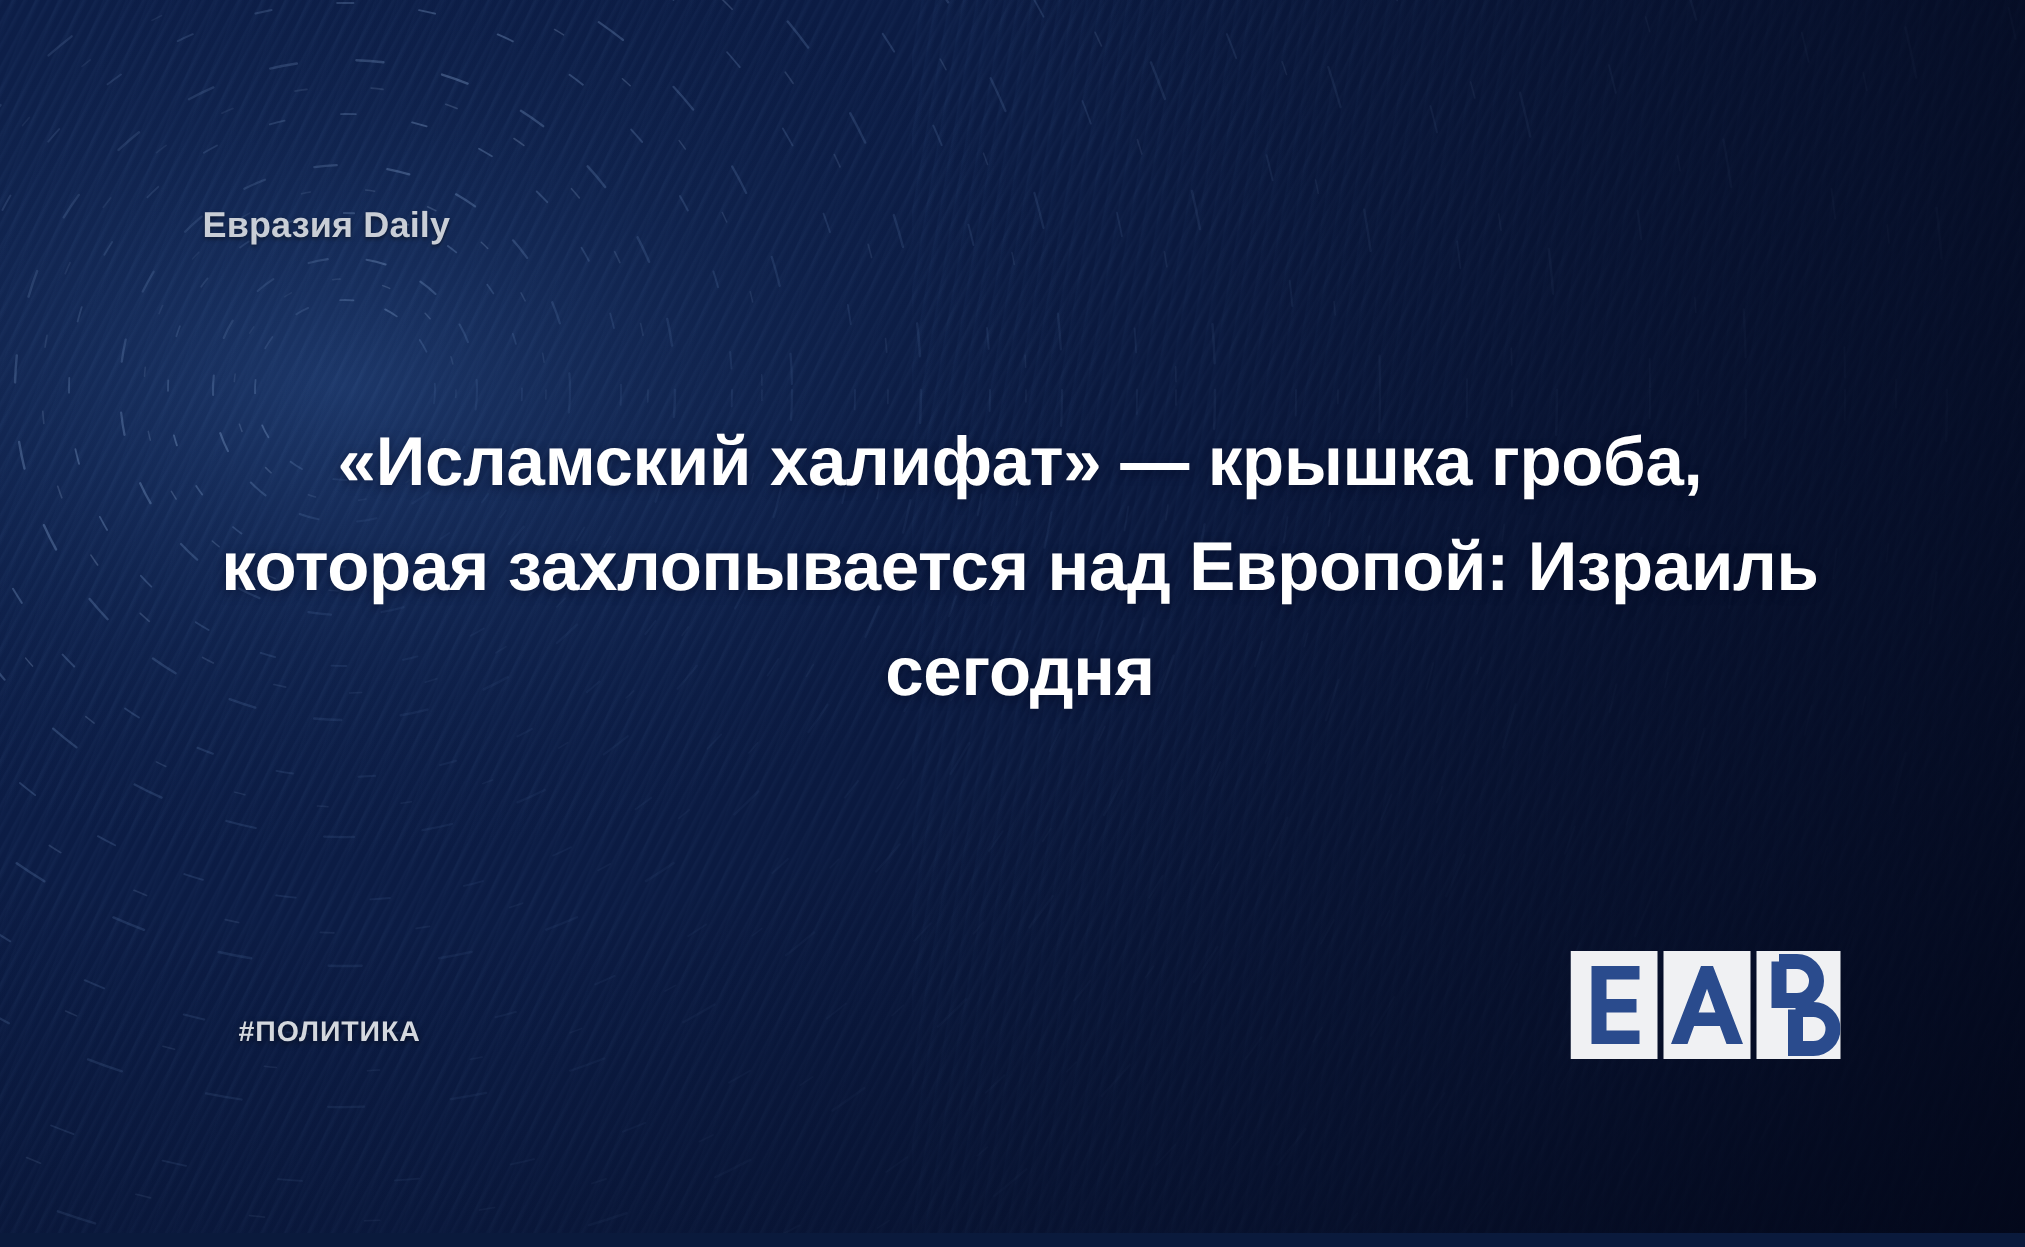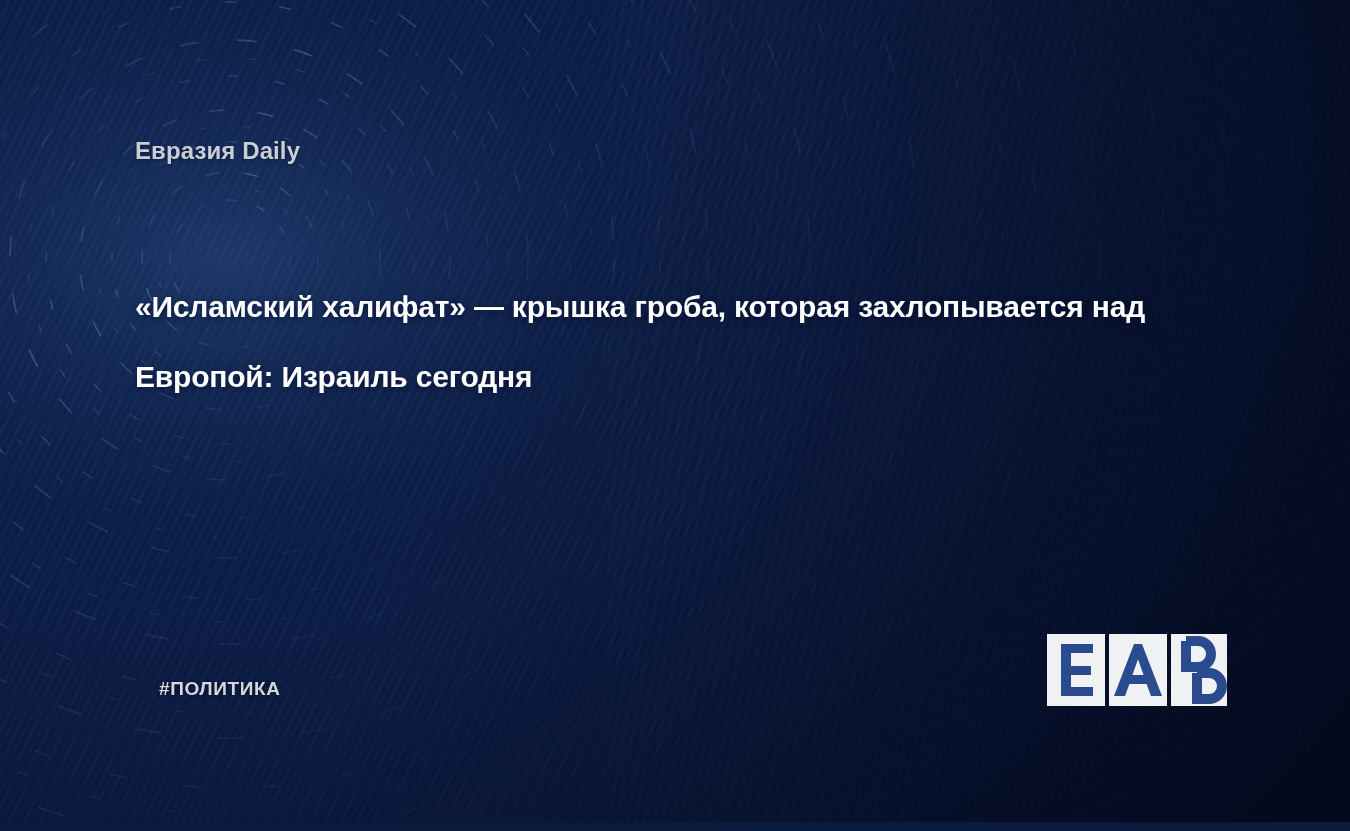--- a/index.html
+++ b/index.html
@@ -94,25 +94,26 @@
     text-shadow:0 1px 3px rgba(0,0,0,.45);
     white-space:nowrap;
   }
 
   .headline {
     position:absolute;
     left:135px;
     top:272px;
     width:1090px;
     color:#ffffff;
-    font-size:30px;
+    font-size:46px;
     font-weight:bold;
     line-height:70px;
     letter-spacing:-.2px;
     text-shadow:0 2px 7px rgba(0,10,35,.55);
+    text-align:center;
   }
 
   .hashtag {
     position:absolute;
     left:135px;
     top:678px;
     font-size:19px;
     font-weight:bold;
     letter-spacing:.6px;
     color:#d4d8de;

